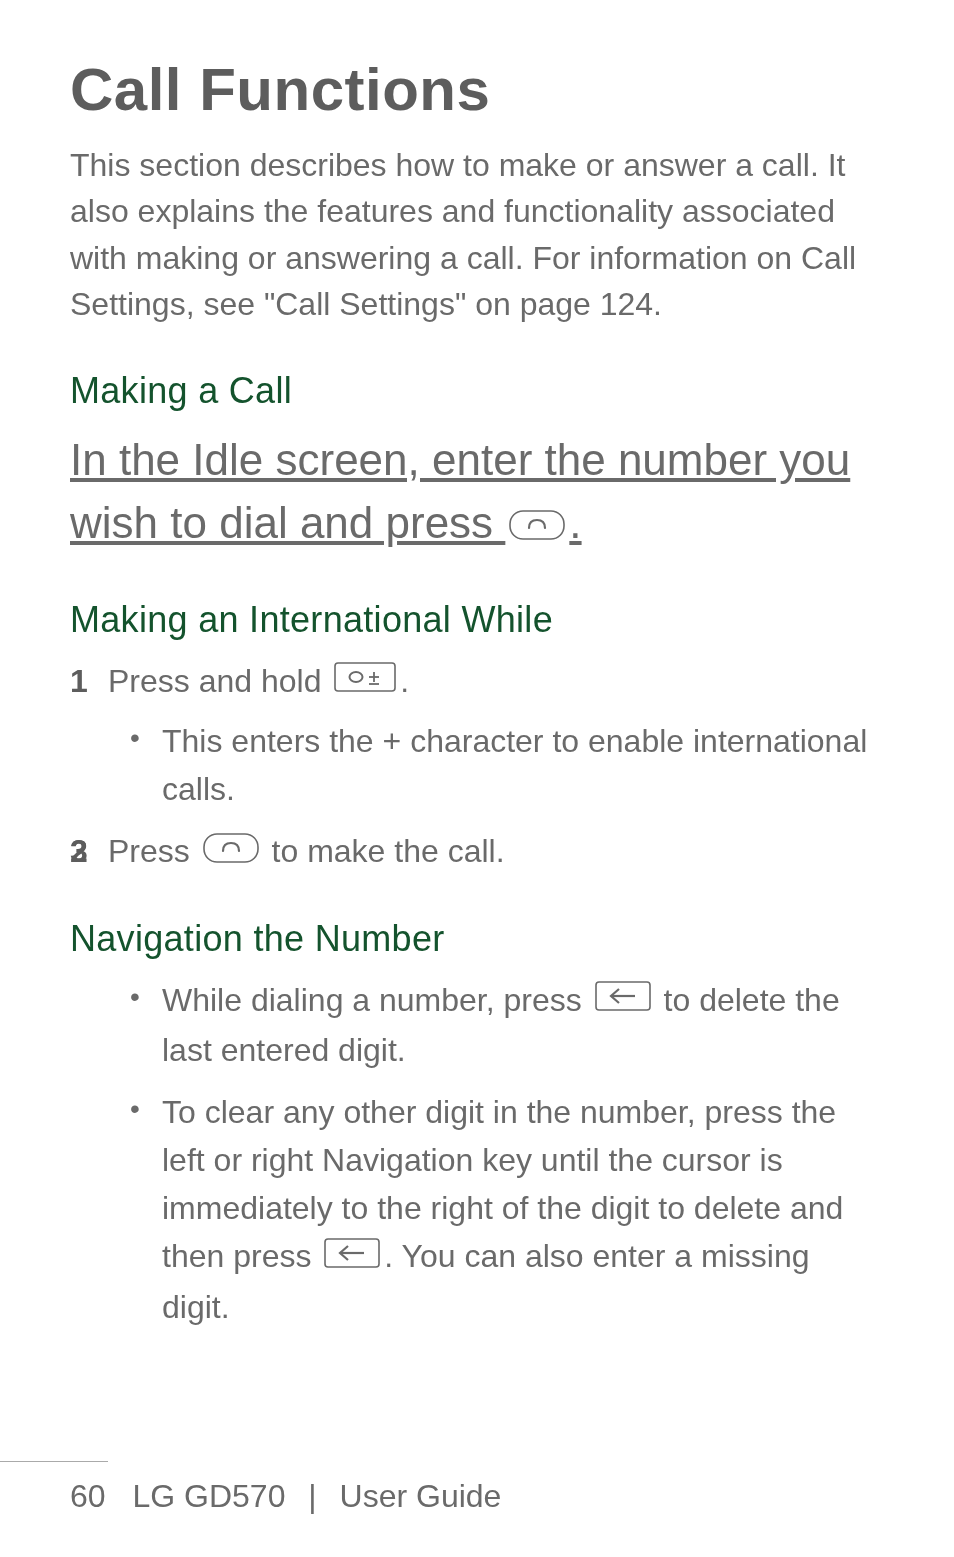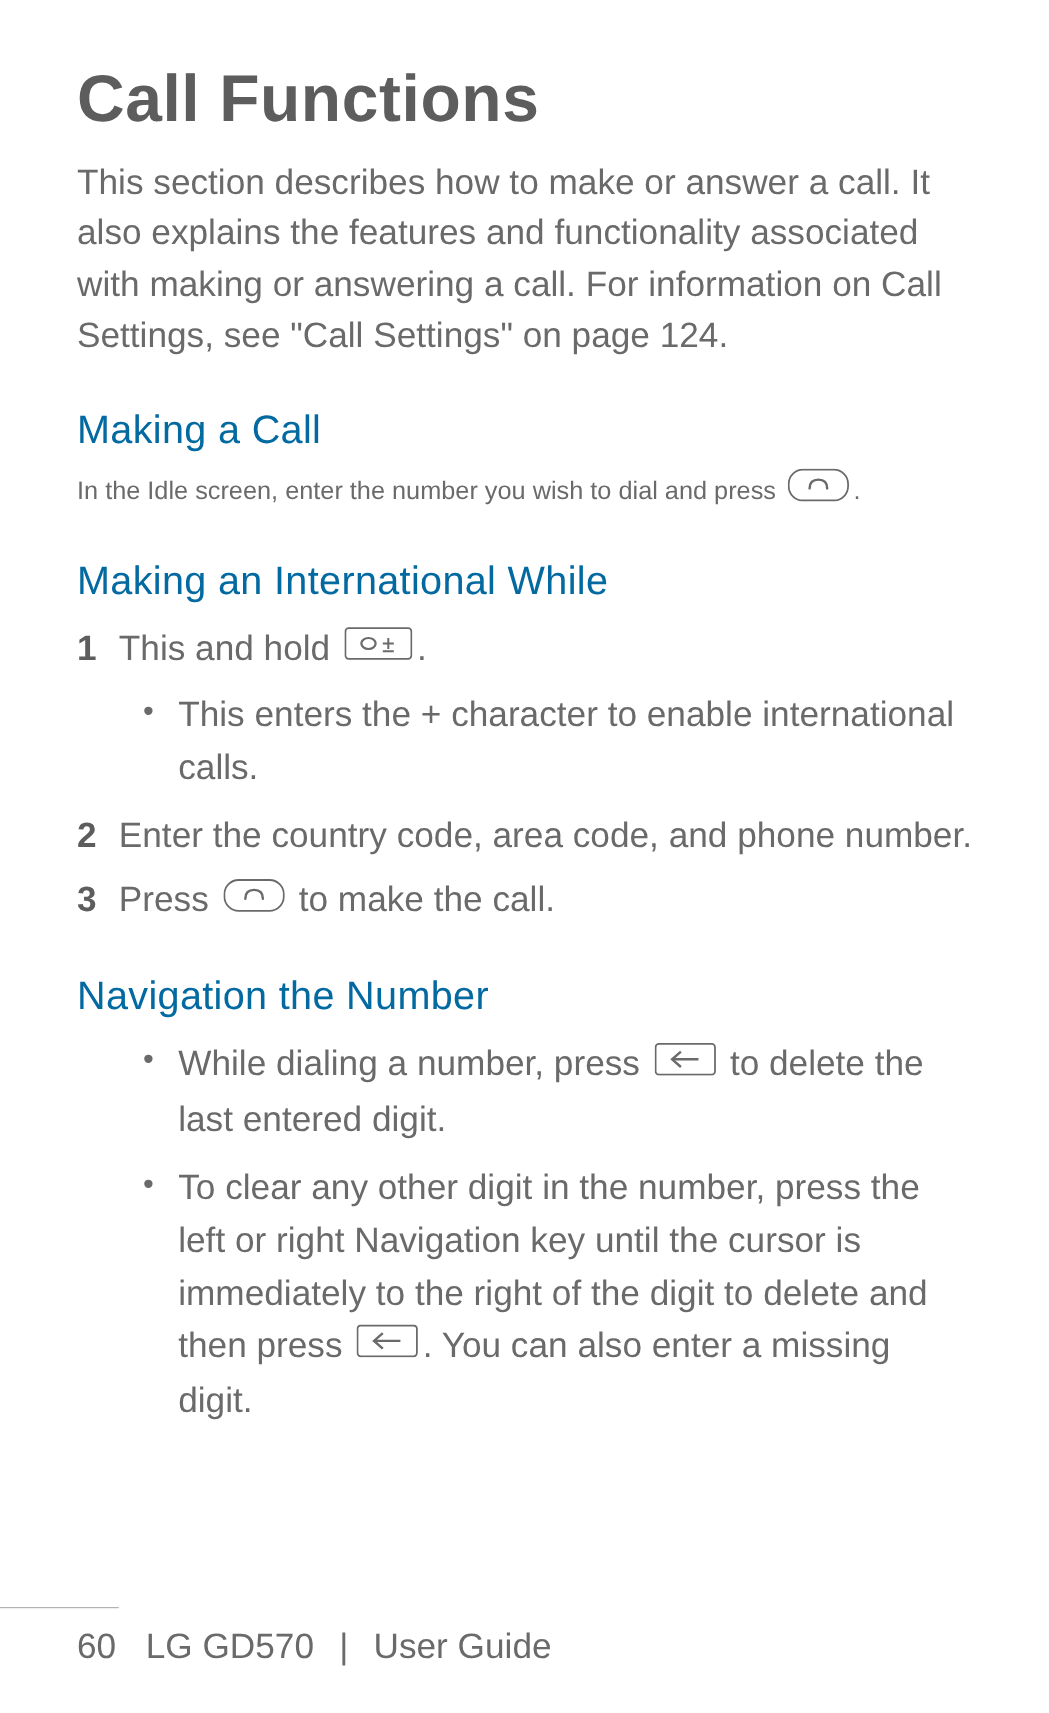--- a/index.html
+++ b/index.html
@@ -28,29 +28,30 @@
       font-size: 32px;
       line-height: 1.45;
       color: #6a6a6a;
       margin-bottom: 42px;
     }
     .italic {
     }
     .section-head {
       font-size: 36px;
       font-weight: 500;
-      color: #0369a1;
+      color: #14532d;
       margin-bottom: 16px;
       letter-spacing: 0.3px;
     }
     .section-body {
-      font-size: 23px;
+      font-size: 44px;
       line-height: 1.45;
       color: #6a6a6a;
       margin-bottom: 40px;
+      text-decoration: underline;
     }
     .ol {
       list-style: none;
       margin-bottom: 40px;
     }
     .ol-item {
       font-size: 32px;
       line-height: 1.5;
       color: #6a6a6a;
       margin-bottom: 10px;
@@ -136,38 +137,37 @@
       <rect x="1" y="1" width="54" height="28" rx="13" ry="13" fill="none" stroke="#6a6a6a" stroke-width="1.6"></rect>
       <path d="M 20 18 Q 20 10 28 10 Q 36 10 36 18" fill="none" stroke="#6a6a6a" stroke-width="2.2" stroke-linecap="round"></path>
     </svg>
   </span><span>.</span>
 </p>
 
 <h2 class="section-head">Making an International While</h2>
 <ol class="ol">
   <li class="ol-item">
     <span class="ol-num">1</span>
-    <span>This and hold </span><span class="key-icon">
+    <span>Press and hold </span><span class="key-icon">
       <svg width="62" height="30" viewBox="0 0 62 30">
         <rect x="1" y="1" width="60" height="28" rx="3" fill="none" stroke="#6a6a6a" stroke-width="1.6"></rect>
         <ellipse cx="22" cy="15" rx="6.5" ry="5" fill="none" stroke="#6a6a6a" stroke-width="2"></ellipse>
         <line x1="40" y1="10" x2="40" y2="20" stroke="#6a6a6a" stroke-width="1.8"></line>
         <line x1="35" y1="15" x2="45" y2="15" stroke="#6a6a6a" stroke-width="1.8"></line>
         <line x1="35" y1="22" x2="45" y2="22" stroke="#6a6a6a" stroke-width="1.8"></line>
       </svg>
     </span><span>.</span>
     <ul class="ul ul-nested" style="margin-top:10px; margin-bottom:12px;">
       <li class="ul-item" style="padding-left:54px;">
         <span>This enters the + character to enable international calls.</span>
       </li>
     </ul>
   </li>
   <li class="ol-item">
     <span class="ol-num">2</span>
-    <span>Enter the country code, area code, and phone number.</span>
   </li>
   <li class="ol-item">
     <span class="ol-num">3</span>
     <span>Press </span><span class="key-icon">
       <svg width="56" height="30" viewBox="0 0 56 30">
         <rect x="1" y="1" width="54" height="28" rx="13" ry="13" fill="none" stroke="#6a6a6a" stroke-width="1.6"></rect>
         <path d="M 20 18 Q 20 10 28 10 Q 36 10 36 18" fill="none" stroke="#6a6a6a" stroke-width="2.2" stroke-linecap="round"></path>
       </svg>
     </span><span> to make the call.</span>
   </li>

